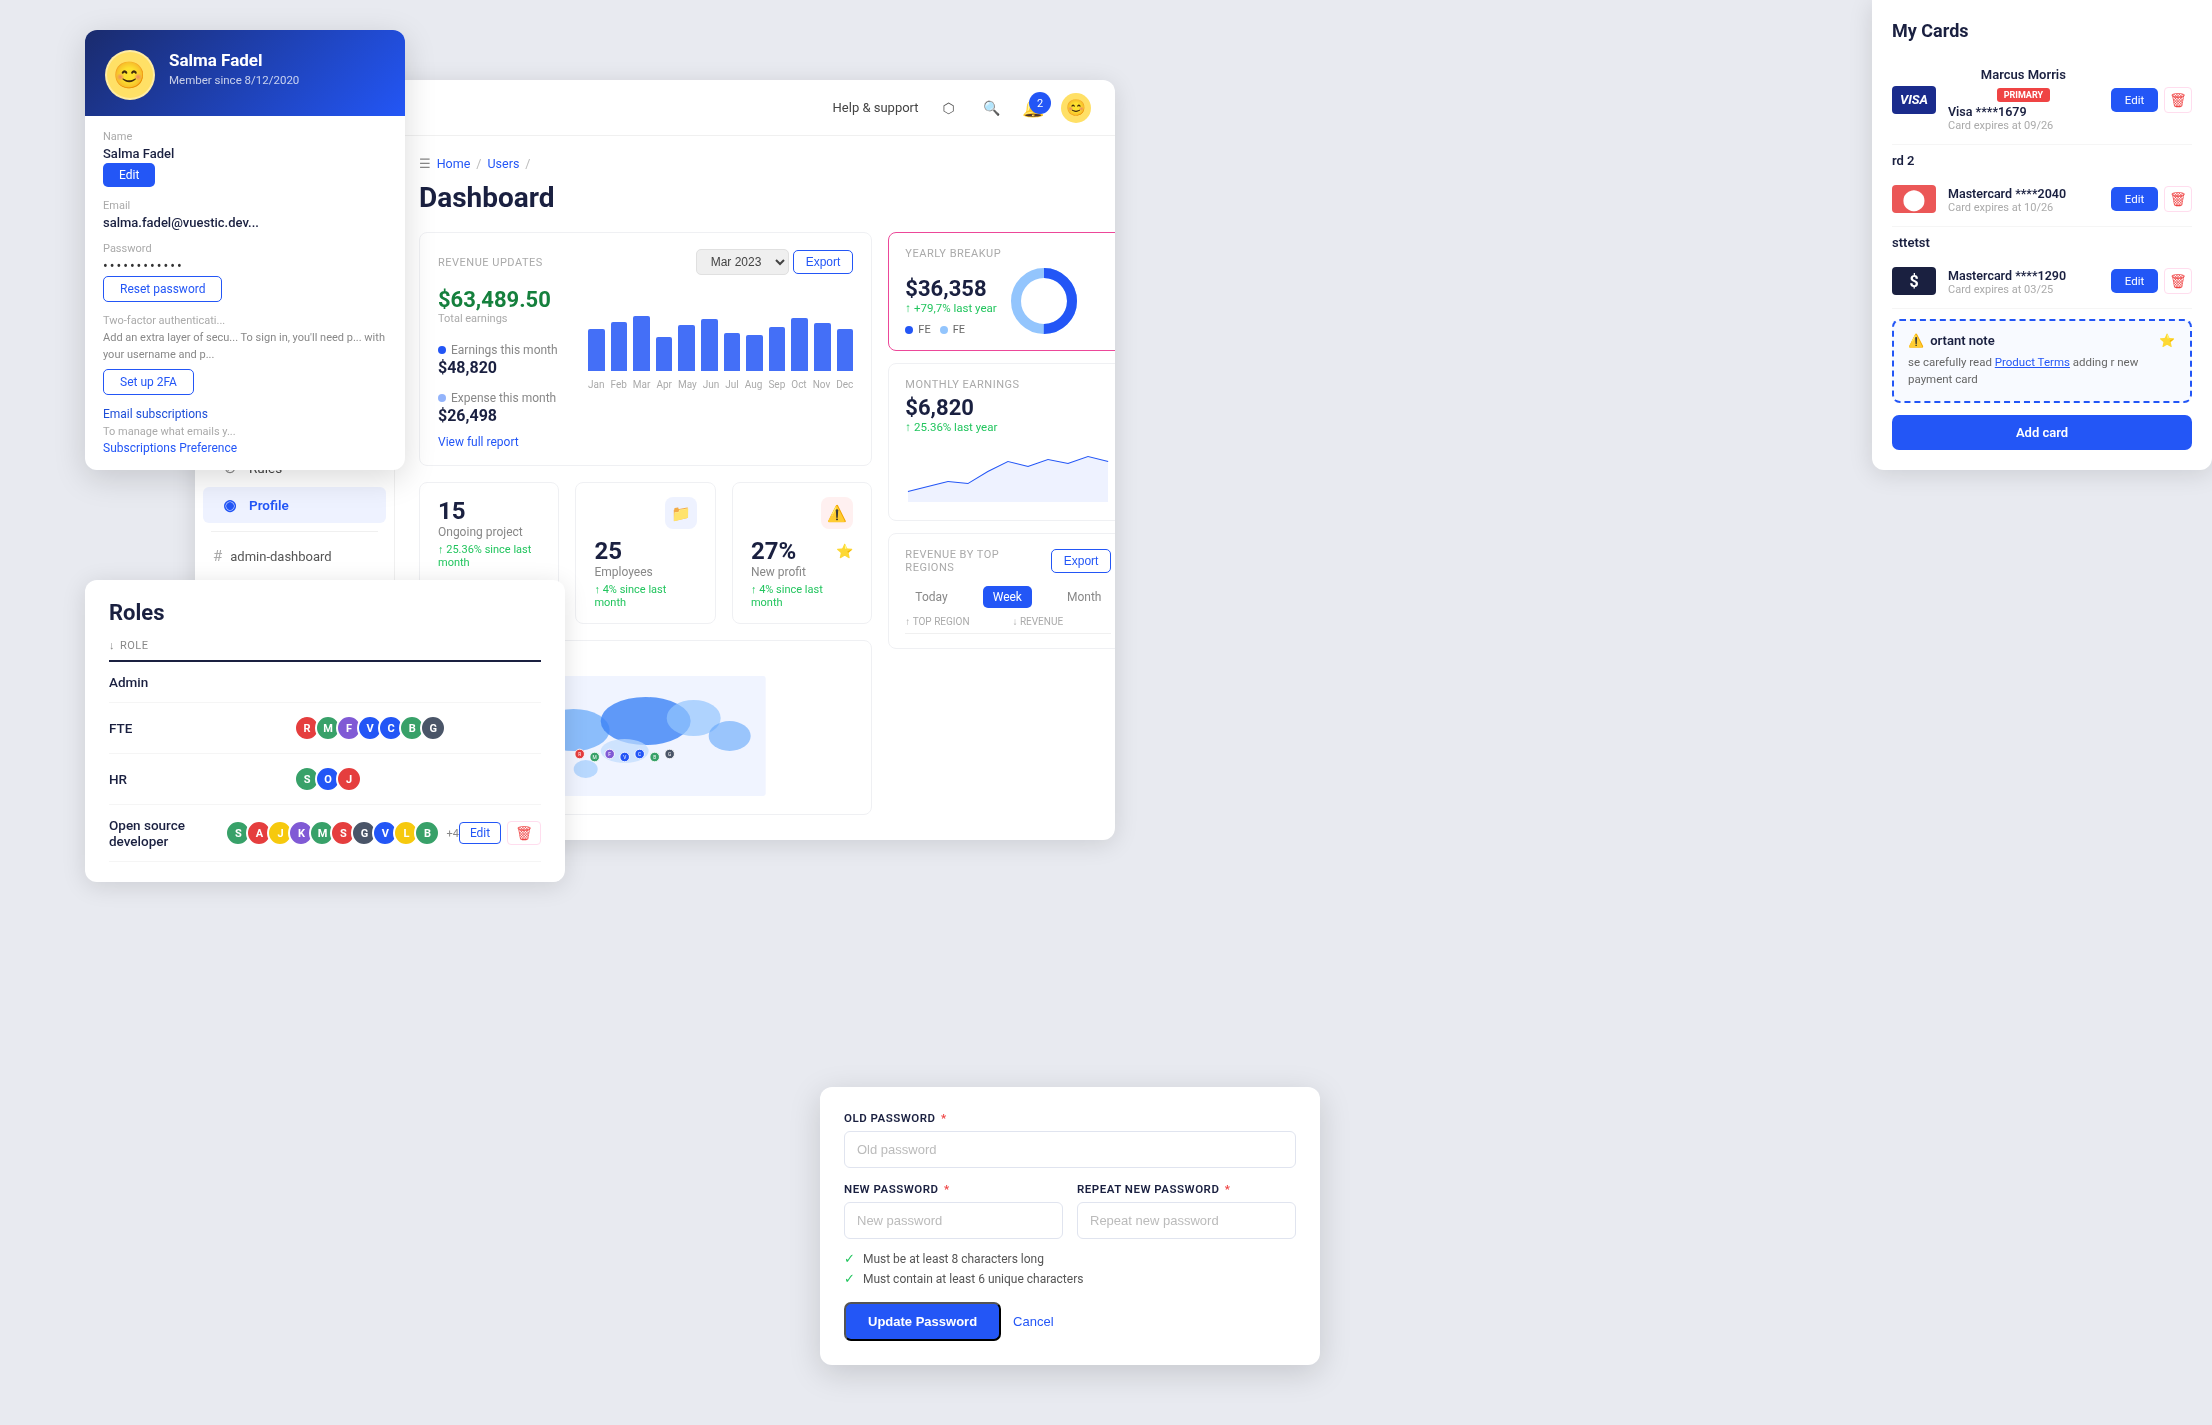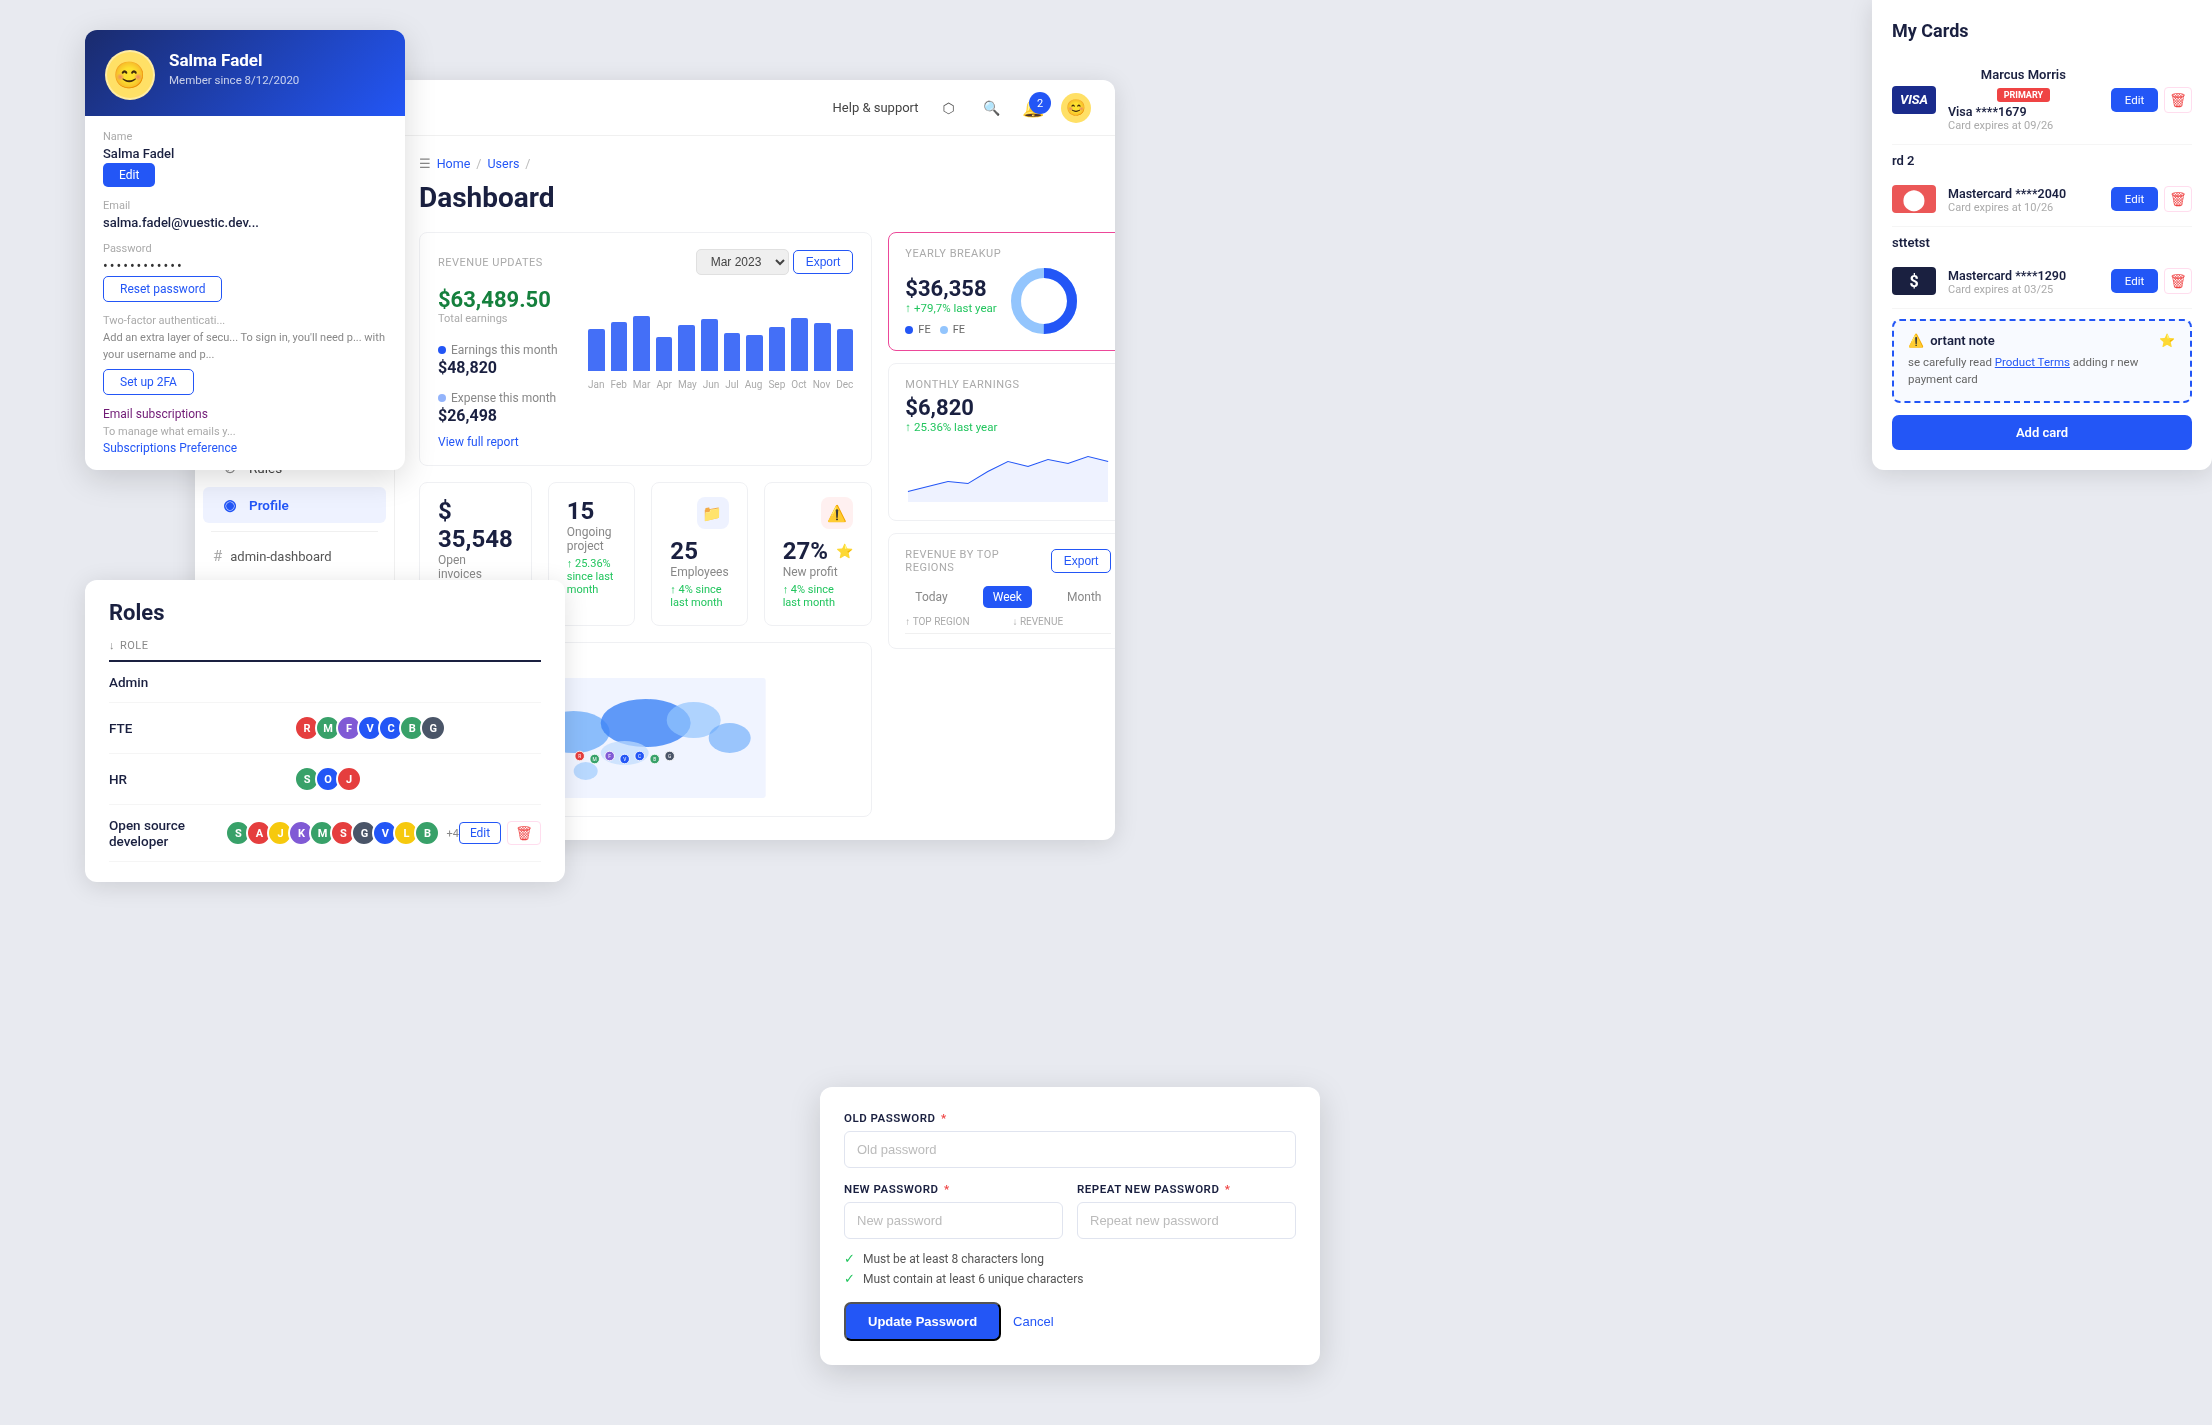--- a/index.html
+++ b/index.html
@@ -271,21 +271,21 @@
     .profile-2fa-note { font-size: 11px; color: #888; line-height: 1.5; margin-bottom: 6px; }
     .profile-2fa-btn {
       display: inline-block;
       border: 1px solid #2356f6;
       color: #2356f6;
       font-size: 12px;
       padding: 5px 16px;
       border-radius: 5px;
       cursor: pointer;
     }
-    .profile-section-label { font-size: 12px; color: #701a75; margin-bottom: 4px; }
+    .profile-section-label { font-size: 12px; color: #1d4ed8; margin-bottom: 4px; }
     .profile-subs-link { font-size: 12px; color: #2356f6; cursor: pointer; }
 
     
     .roles-panel {
       position: absolute;
       top: 580px;
       left: 85px;
       width: 480px;
       background: #fff;
       border-radius: 12px;
@@ -698,25 +698,20 @@
                 <span class="chart-label">Oct</span>
                 <span class="chart-label">Nov</span>
                 <span class="chart-label">Dec</span>
               </div>
             </div>
           </div>
         </div>
 
         <div class="small-stats-row">
           <div class="small-stat">
-            <div class="small-stat-val">$ 35,548</div>
-            <div class="small-stat-label">Open invoices</div>
-            <div class="small-stat-change stat-down">↓ $1,450 since last week</div>
-          </div>
-          <div class="small-stat">
             <div class="small-stat-val">15</div>
             <div class="small-stat-label">Ongoing project</div>
             <div class="small-stat-change stat-up">↑ 25.36% since last month</div>
           </div>
           <div class="small-stat">
             <div class="icon-box">📁</div>
             <div style="clear:both"></div>
             <div class="small-stat-val">25</div>
             <div class="small-stat-label">Employees</div>
             <div class="small-stat-change stat-up">↑ 4% since last month</div>

